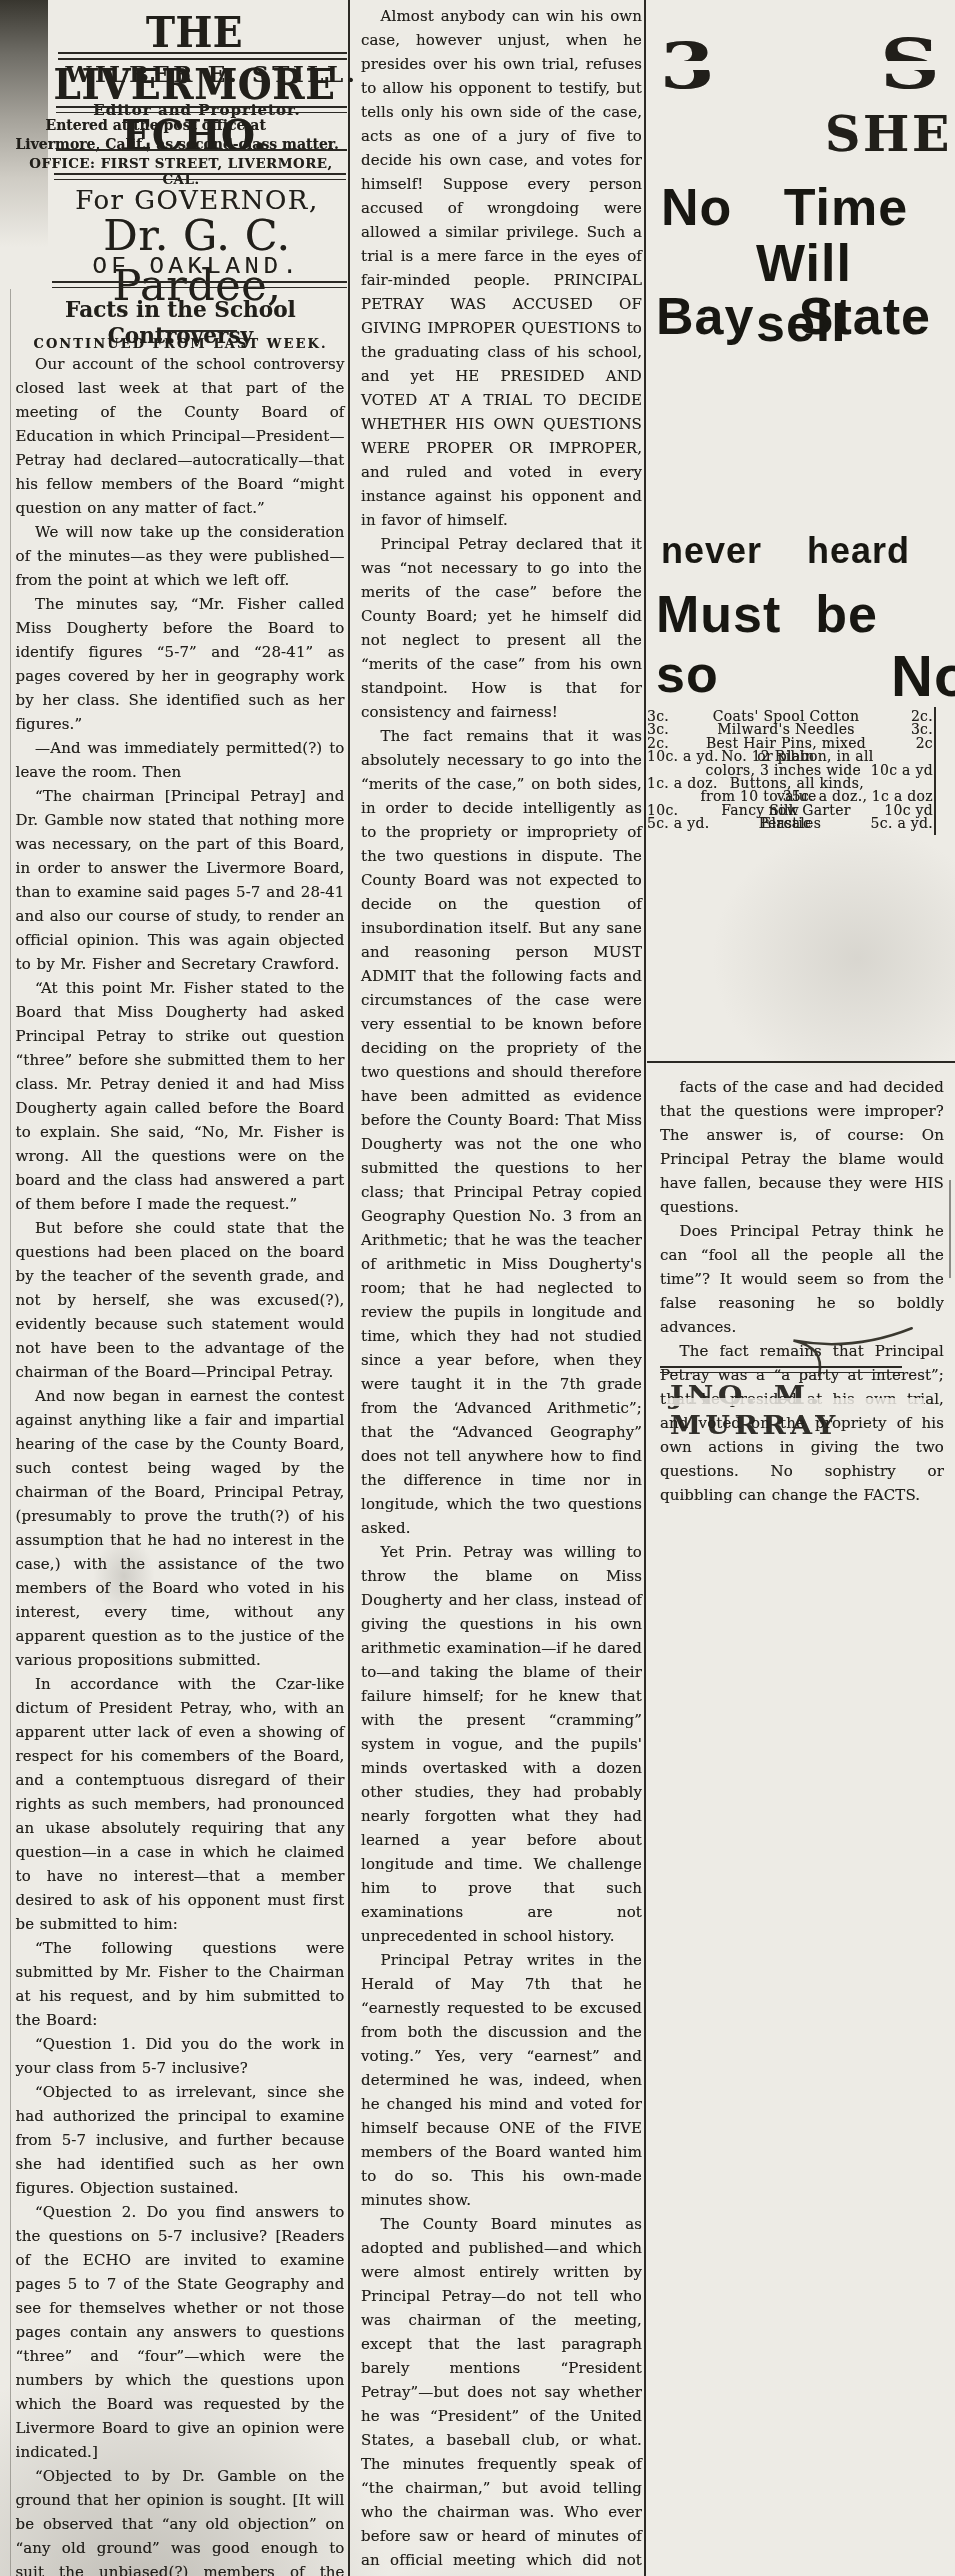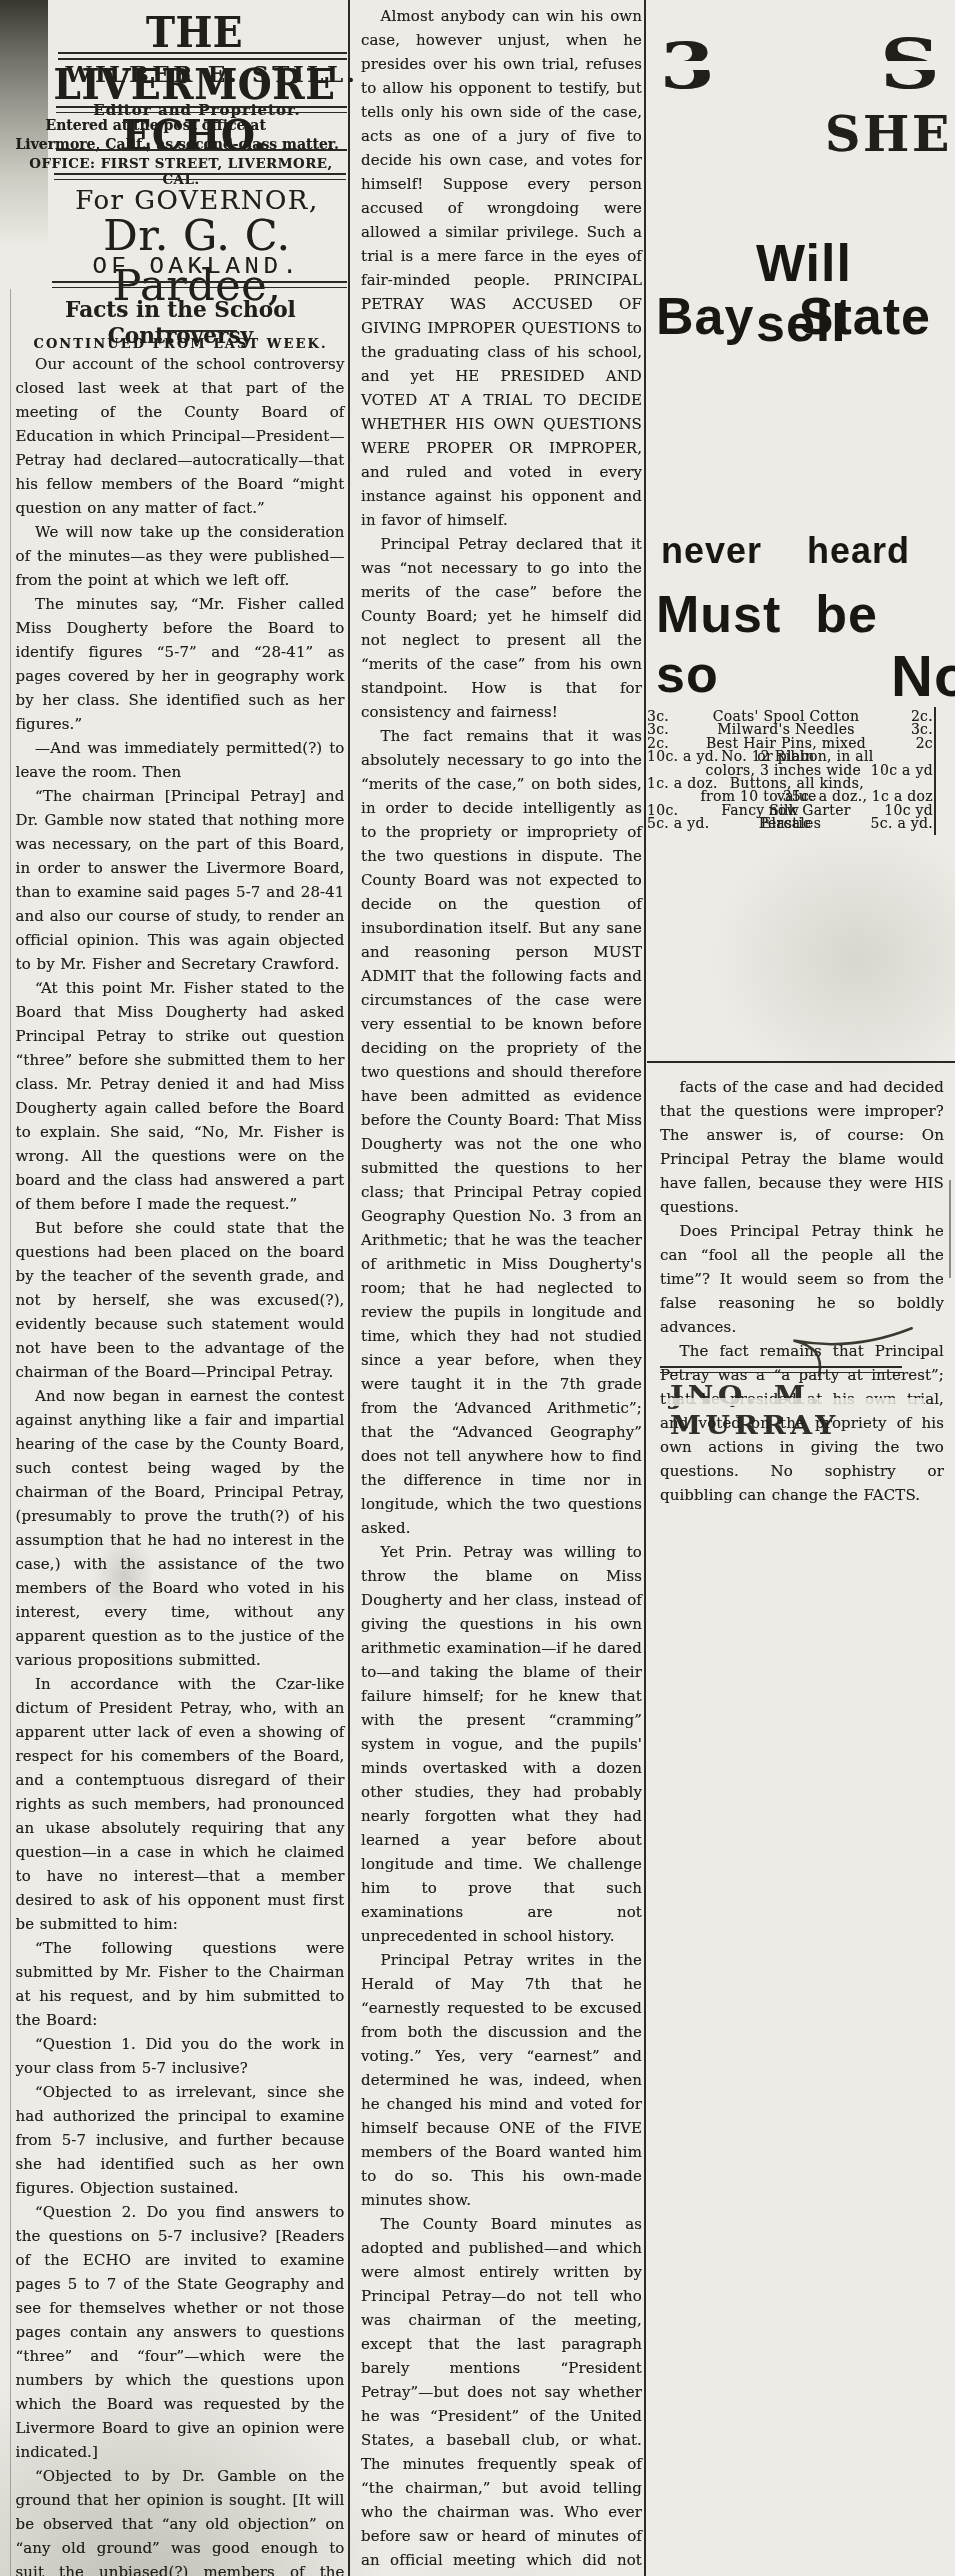--- a/index.html
+++ b/index.html
@@ -138,20 +138,21 @@
       <p>Yet Prin. Petray was willing to throw the blame on Miss Dougherty and her class, instead of giving the questions in his own arithmetic examination—if he dared to—and taking the blame of their failure himself; for he knew that with the present “cramming” system in vogue, and the pupils' minds overtasked with a dozen other studies, they had probably nearly forgotten what they had learned a year before about longitude and time. We challenge him to prove that such examinations are not unprecedented in school history.</p>
       <p>Principal Petray writes in the Herald of May 7th that he “earnestly requested to be excused from both the discussion and the voting.”  Yes, very “earnest” and determined he was, indeed, when he changed his mind and voted for himself because ONE of the FIVE members of the Board wanted him to do so. This his own-made minutes show.</p>
       <p>The County Board minutes as adopted and published—and which were almost entirely written by Principal Petray—do not tell who was chairman of the meeting, except that the last paragraph barely mentions “President Petray”—but does not say whether he was “President” of the United States, a baseball club, or what.  The minutes frequently speak of “the chairman,” but avoid telling who the chairman was.  Who ever before saw or heard of minutes of an official meeting which did not state in the FIRST paragraph who was “in the chair”?</p>
     </div>
 
   <div class="abs txt poster-serif big-digit">3</div>
   <div class="abs txt poster-serif big-letter">S</div>
   <div class="abs print-defect-stripe"></div>
   <div class="abs txt poster-serif ad-she">SHE</div>
 
+  <div class="abs poster-sans ad-no-time">No Time</div>
   <div class="abs poster-sans ad-will-sell">Will sell</div>
   <div class="abs poster-sans ad-bay-state">Bay State</div>
   <div class="abs poster-sans ad-never-heard">never heard</div>
   <div class="abs poster-sans ad-must-be-so">Must be so</div>
   <div class="abs poster-sans ad-no">No</div>
 
   <div id="price-list" class="abs txt">
       <div class="price-row">
         <span class="cell-l">3c.</span>
         <span class="cell-c">Coats' Spool Cotton</span>

